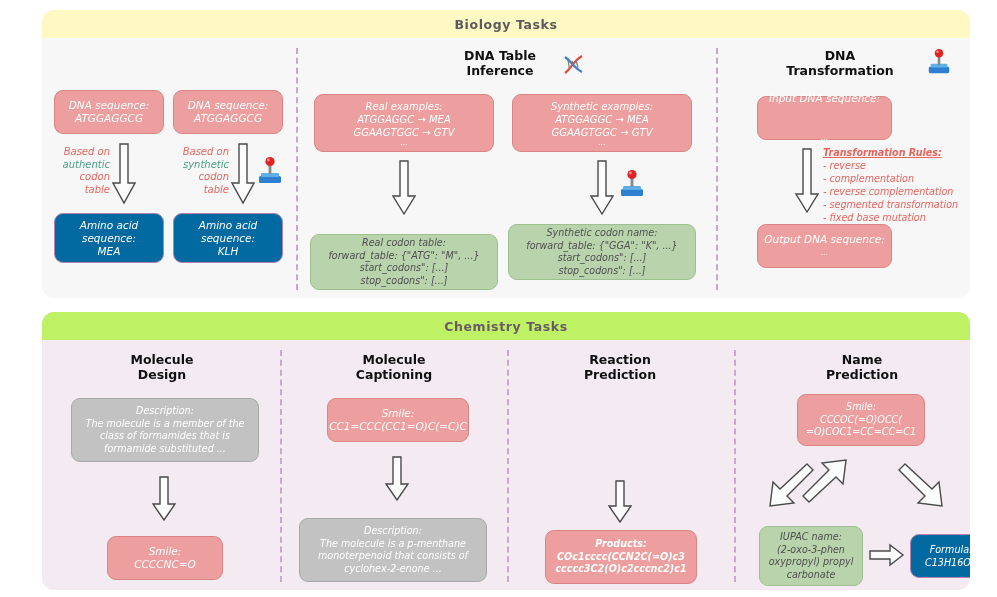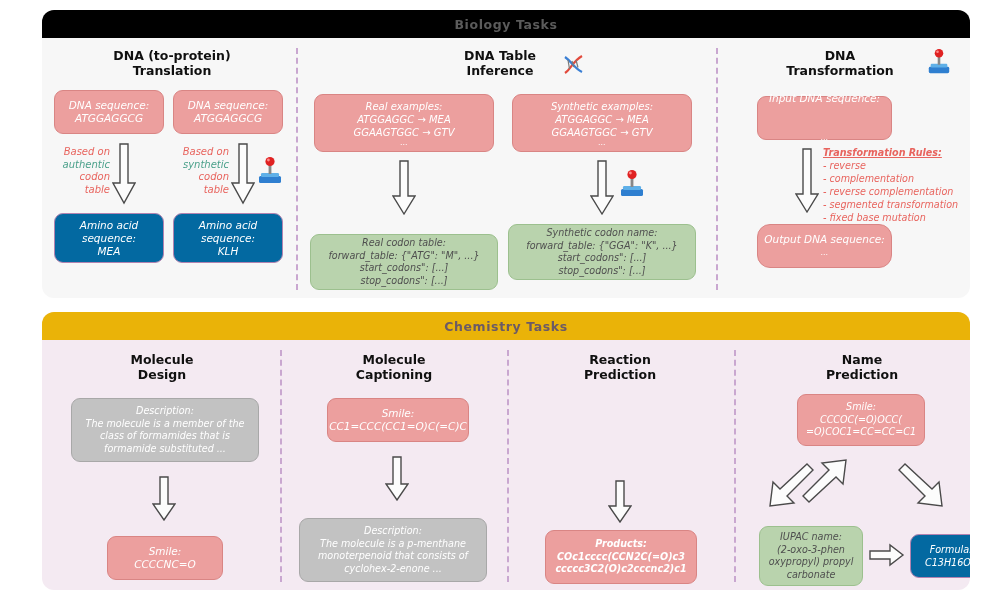--- a/index.html
+++ b/index.html
@@ -21,22 +21,22 @@
   }
   .panel-bio { left:42px; top:10px; width:928px; height:288px; background:#f7f7f7; }
   .panel-chem { left:42px; top:312px; width:928px; height:278px; background:#f4eaf2; }
 
   .panel-header {
     height:28px;
     display:flex; align-items:center; justify-content:center;
     font-size:12.5px; font-weight:bold; color:#5b5b5b;
     letter-spacing:.6px;
   }
-  .panel-bio .panel-header { background:#000000; }
-  .panel-chem .panel-header { background:#eab308; color:#6b5a66;}
+  .panel-bio .panel-header { background:#fef9c3; }
+  .panel-chem .panel-header { background:#bef264; color:#6b5a66;}
 
   
   .cols { position:absolute; left:0; right:0; top:28px; bottom:0; }
   .vsep { position:absolute; top:10px; bottom:8px; width:0; border-left:2px dashed #c9a7d0; }
 
   .col-title {
     position:absolute;
     text-align:center;
     font-size:12.5px; font-weight:bold; color:#101010;
     line-height:15px;
@@ -95,24 +95,20 @@
 <div class="canvas">
 
   <div class="panel panel-bio">
     <div class="panel-header">Biology  Tasks</div>
 
     <div class="cols">
 
       <div class="vsep" style="left:254px;"></div>
       <div class="vsep" style="left:674px;"></div>
 
-      <div class="col-title" style="left:20px; top:10px; width:220px;">
-        <span>DNA (to-protein)</span><br>
-        <span>Translation</span>
-      </div>
 
       <div class="box red" style="left:12px; top:52px; width:110px; height:44px;">
         <span class="lbl">DNA sequence:</span>
         <span class="lbl">ATGGAGGCG</span>
       </div>
       <div class="note" style="left:2px; top:108px; width:66px;">
         <span>Based on</span><br>
         <span class="g">authentic</span><br>
         <span>codon</span><br>
         <span>table</span>
@@ -227,21 +223,21 @@
 
       <div class="rules" style="left:781px; top:108px;">
         <span class="hdr">Transformation Rules:</span>
         <span>- reverse</span><br>
         <span>- complementation</span><br>
         <span>- reverse complementation</span><br>
         <span>- segmented transformation</span><br>
         <span>- fixed base mutation</span>
       </div>
 
-      <div class="box red" style="left:715px; top:186px; width:135px; height:44px;border-radius:13px;">
+      <div class="box red" style="left:715px; top:186px; width:135px; height:44px;">
         <span class="lbl">Output DNA sequence:</span>
         <span class="lbl" style="font-size:8px;">...</span>
       </div>
 
     </div>
   </div>
 
   <div class="panel panel-chem">
     <div class="panel-header">Chemistry  Tasks</div>
 

